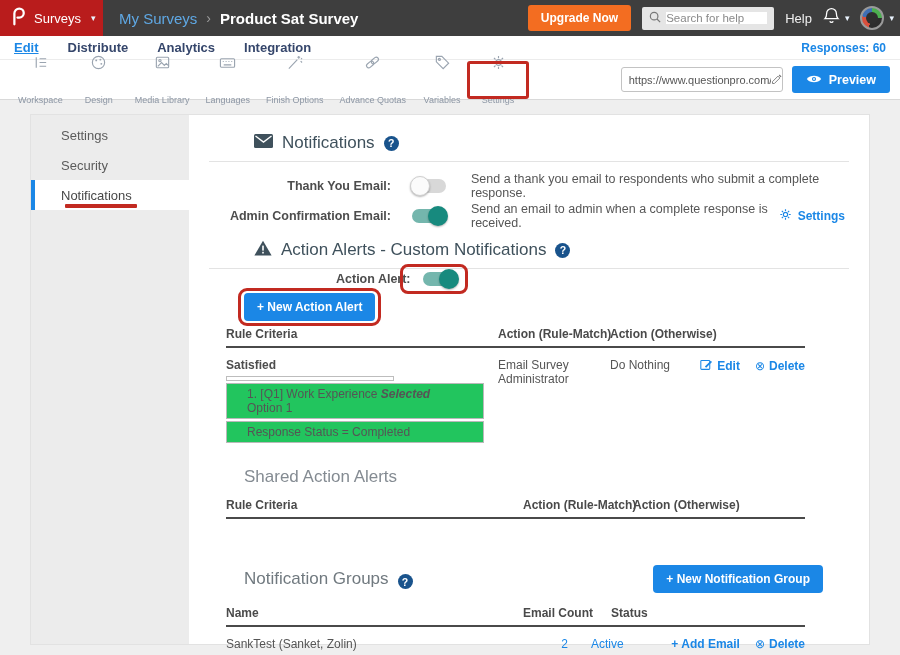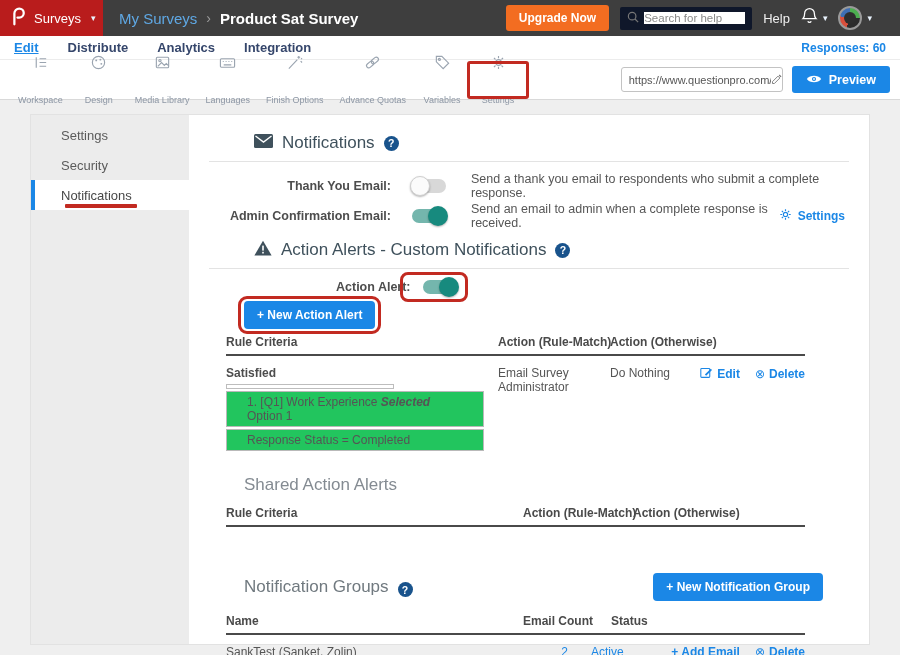--- a/index.html
+++ b/index.html
@@ -9,23 +9,23 @@
 
   
   .hdr { height:36px; background:#3e3e3e; display:flex; align-items:center; color:#fff; }
   .logo-block { width:103px; height:36px; background:#b91c1c; display:flex; align-items:center; padding-left:11px; gap:8px; flex:none; cursor:pointer; }
   .product { font-size:13px; color:#fff; }
   .caret { font-size:9px; color:#eaf4ff; margin-left:2px; }
   .crumbs { margin-left:16px; font-size:15px; display:flex; align-items:center; gap:9px; white-space:nowrap; }
   .crumb-parent { color:#5fa8e4; cursor:pointer; }
   .crumb-sep { color:#9b9b9b; font-size:14px; }
   .crumb-current { color:#fff; font-weight:700; }
-  .hdr-right { margin-left:auto; display:flex; align-items:center; gap:11px; padding-right:28px; }
+  .hdr-right { margin-left:auto; display:flex; align-items:center; gap:11px; padding-right:6px; }
   .upgrade { background:#f36d21; color:#fff; font-weight:700; font-size:12px; padding:6px 13px; border-radius:3px; border:none; cursor:pointer; font-family:inherit; }
-  .hdr-search { background:#0f172a; border-radius:2px; height:23px; width:132px; display:flex; align-items:center; padding:0 7px; gap:5px; }
+  .hdr-search { background:#e5e5e5; border-radius:2px; height:23px; width:132px; display:flex; align-items:center; padding:0 7px; gap:5px; }
   .hdr-search input { border:none; outline:none; width:100%; font-size:11.5px; color:#444; font-family:inherit; }
   .hdr-search input::placeholder { color:#8a8a8a; }
   .help-label { font-size:13px; color:#f0f0f0; cursor:pointer; }
   .bell-wrap,.avatar-wrap { display:flex; align-items:center; gap:3px; cursor:pointer; }
   .avatar { width:24px; height:24px; border-radius:50%; background:conic-gradient(from 200deg,#d94f3c 0 22%,#3f6fb5 22% 45%,#4caf50 45% 70%,#2c2c2c 70% 100%); border:2px solid #9a9a9a; position:relative; }
   .avatar::after { content:""; position:absolute; inset:4px; border-radius:50%; background:#2e2e2e; }
 
   
   .nav-row { height:24px; background:#fff; display:flex; align-items:center; padding-left:14px; border-bottom:1px solid #ececec; }
   .nav-tab { font-size:13px; font-weight:700; color:#35466b; margin-right:29px; cursor:pointer; }
@@ -61,21 +61,21 @@
   .toggle-label { width:182px; text-align:right; font-size:12.5px; font-weight:700; color:#4d4d4d; flex:none; }
   .switch { width:34px; height:14px; border-radius:8px; position:relative; display:inline-block; margin-left:12px; cursor:pointer; flex:none; }
   .switch.on { background:#74b6ad; }
   .switch.off { background:#d8d8d8; }
   .knob { position:absolute; top:-3px; width:20px; height:20px; border-radius:50%; box-shadow:0 1px 2px rgba(0,0,0,.3); }
   .switch.on .knob { right:-2px; background:#178a7e; }
   .switch.off .knob { left:-2px; background:#fbfbfb; border:1px solid #cfcfcf; }
   .toggle-desc { margin-left:16px; font-size:12.5px; color:#565656; }
   .row-settings { margin-left:auto; display:flex; gap:6px; align-items:center; color:#1b87e6; font-weight:700; font-size:12px; padding-right:4px; cursor:pointer; }
 
-  .aa-row { display:flex; align-items:center; height:20px; margin-top:8px; margin-left:127px; }
+  .aa-row { display:flex; align-items:center; height:20px; margin-top:0; margin-left:127px; }
   .aa-label { font-size:12.5px; font-weight:700; color:#4d4d4d; }
   .sw-wrap { position:relative; display:inline-flex; }
   .ann-sw { position:absolute; inset:-8px -11px; border:3px solid #c22a21; border-radius:8px; pointer-events:none; }
   .btn-wrap { position:relative; display:inline-block; margin:4px 0 0 35px; }
   .ann-btn { position:absolute; inset:-5px -6px; border:3px solid #c22a21; border-radius:9px; pointer-events:none; }
   .btn-blue { background:#1b87e6; color:#fff; border:none; border-radius:4px; font-weight:700; font-size:12px; padding:7px 13px; cursor:pointer; font-family:inherit; }
 
   .tbl { margin-left:17px; width:579px; }
   .tbl-head { display:flex; border-bottom:2px solid #4a4a4a; padding-bottom:5px; font-size:12px; font-weight:700; color:#4a4a4a; }
   .tbl-head > div { white-space:nowrap; }

